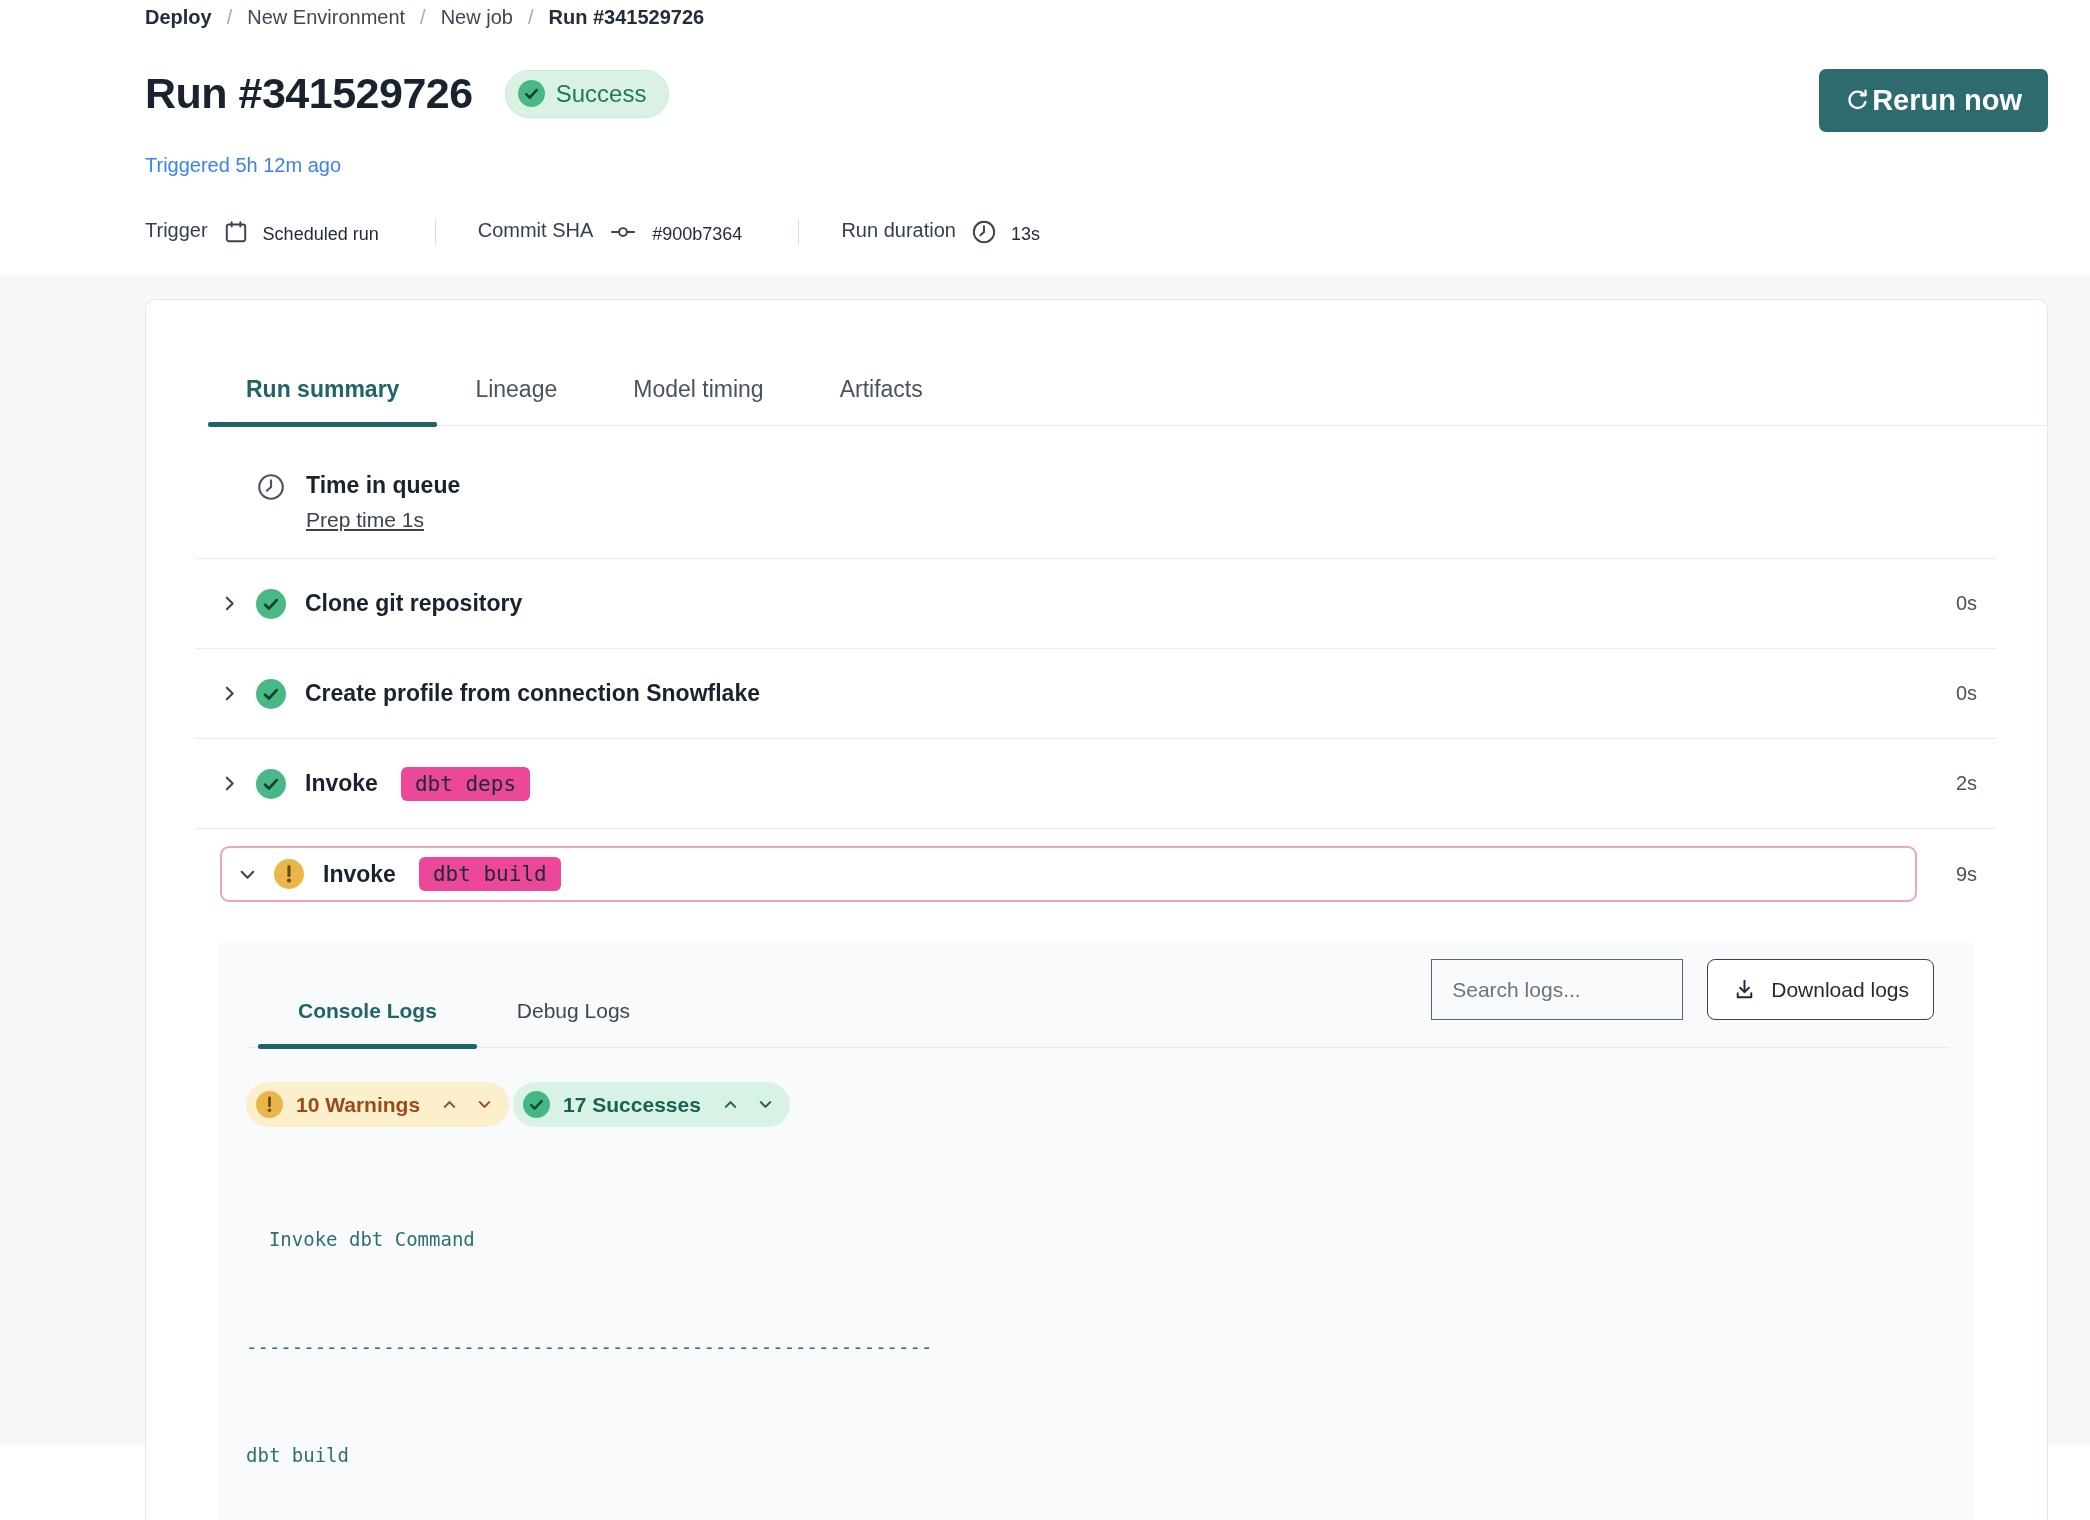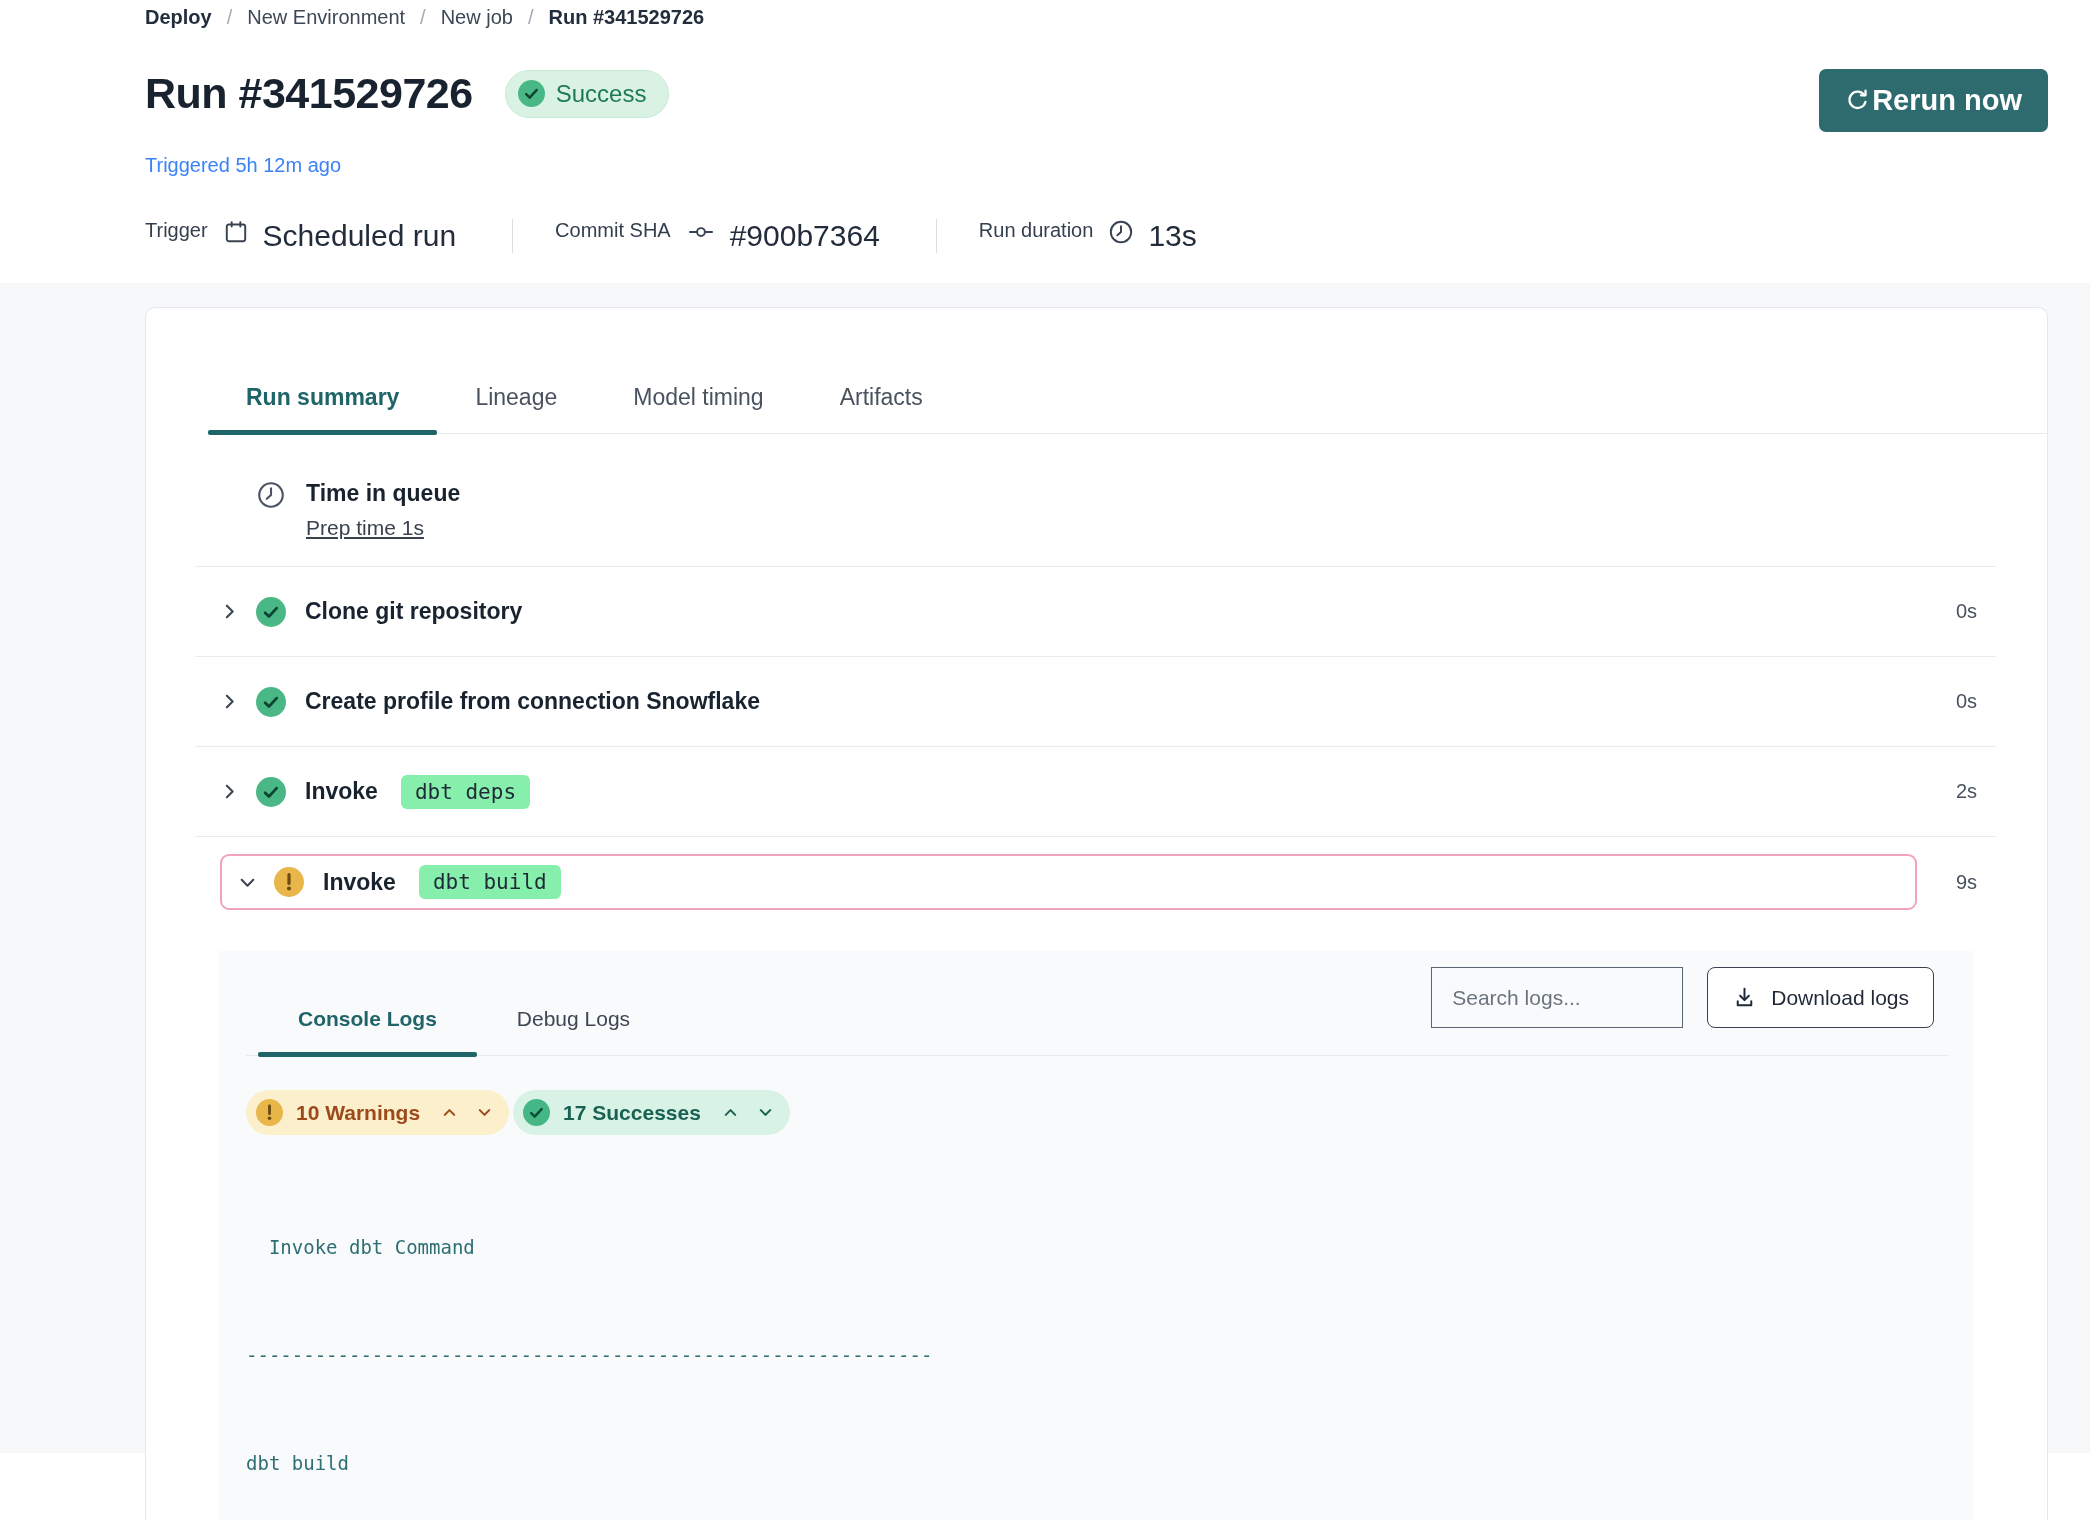--- a/index.html
+++ b/index.html
@@ -28,21 +28,21 @@
     display:inline-flex; align-items:center; gap:2px;
     background:#2d6b6f; color:#fff; border:none; border-radius:7px;
     padding:15px 26px; font-size:29px; font-weight:700; cursor:pointer;
     font-family:"Liberation Sans", sans-serif;
   }
   .triggered { margin-top:22px; font-size:20px; color:#3b82f6; }
   .meta-row { display:flex; margin-top:42px; }
   .meta-col { display:flex; flex-direction:row; gap:15px; padding-right:56px; }
   .meta-col + .meta-col { padding-left:42px; border-left:1px solid #d9dee4; }
   .meta-label { font-size:20px; color:#343f4e; }
-  .meta-value { display:flex; align-items:flex-start; gap:14px; font-size:30px; color:#222c3b; }
+  .meta-value { display:flex; align-items:flex-end; gap:14px; font-size:18px; color:#222c3b; }
   
   .stage { background:#f7f8fa; margin-top:30px; padding:24px 42px 0 145px; height:1170px; }
   .card {
     background:#fff; border:1px solid #e4e7ec; border-bottom:none;
     border-radius:10px 10px 0 0; min-height:1200px; overflow:hidden;
   }
   .tabs { margin:62px 0 0 62px; display:flex; border-bottom:1px solid #e9ecef; }
   .tab { position:relative; padding:14px 38px 22px; font-size:23px; color:#49525f; cursor:pointer; }
   .tab.active { color:#1f6468; font-weight:700; }
   .tab.active::after { content:""; position:absolute; left:0; right:0; bottom:-2px; height:5px; background:#1f6468; border-radius:2px; }
@@ -54,21 +54,21 @@
   .queue-title { font-size:23px; font-weight:700; color:#19232f; }
   .queue-link { font-size:21px; color:#39434f; text-decoration:underline; cursor:pointer; }
   .step-row {
     margin:0 51px 0 49px; padding:0 19px 0 25px; height:90px;
     display:flex; align-items:center; gap:17px; border-bottom:1px solid #e9ecef;
   }
   .step-row.expanded { border-bottom:none; }
   .step-label { font-size:23px; font-weight:700; color:#19232f; margin-left:2px; }
   .code-chip {
     font-family:"DejaVu Sans Mono", monospace; font-size:21px; color:#1f2937;
-    background:#86efac; border-radius:6px; padding:5px 14px; margin-left:6px;
+    background:#ec4899; border-radius:6px; padding:5px 14px; margin-left:6px;
   }
   .step-duration { margin-left:auto; font-size:20px; color:#49525f; }
   .warn-box {
     flex:1; display:flex; align-items:center; gap:17px;
     border:2px solid #efa3c1; border-radius:9px; padding:9px 16px; margin-right:22px;
     background:#fff;
   }
   
   .log-panel { margin:24px 73px 0 73px; background:#f9fafb; padding:16px 25px 40px 27px; min-height:560px; }
   .log-header { display:flex; align-items:flex-start; border-bottom:1px solid #e7eaee; }

